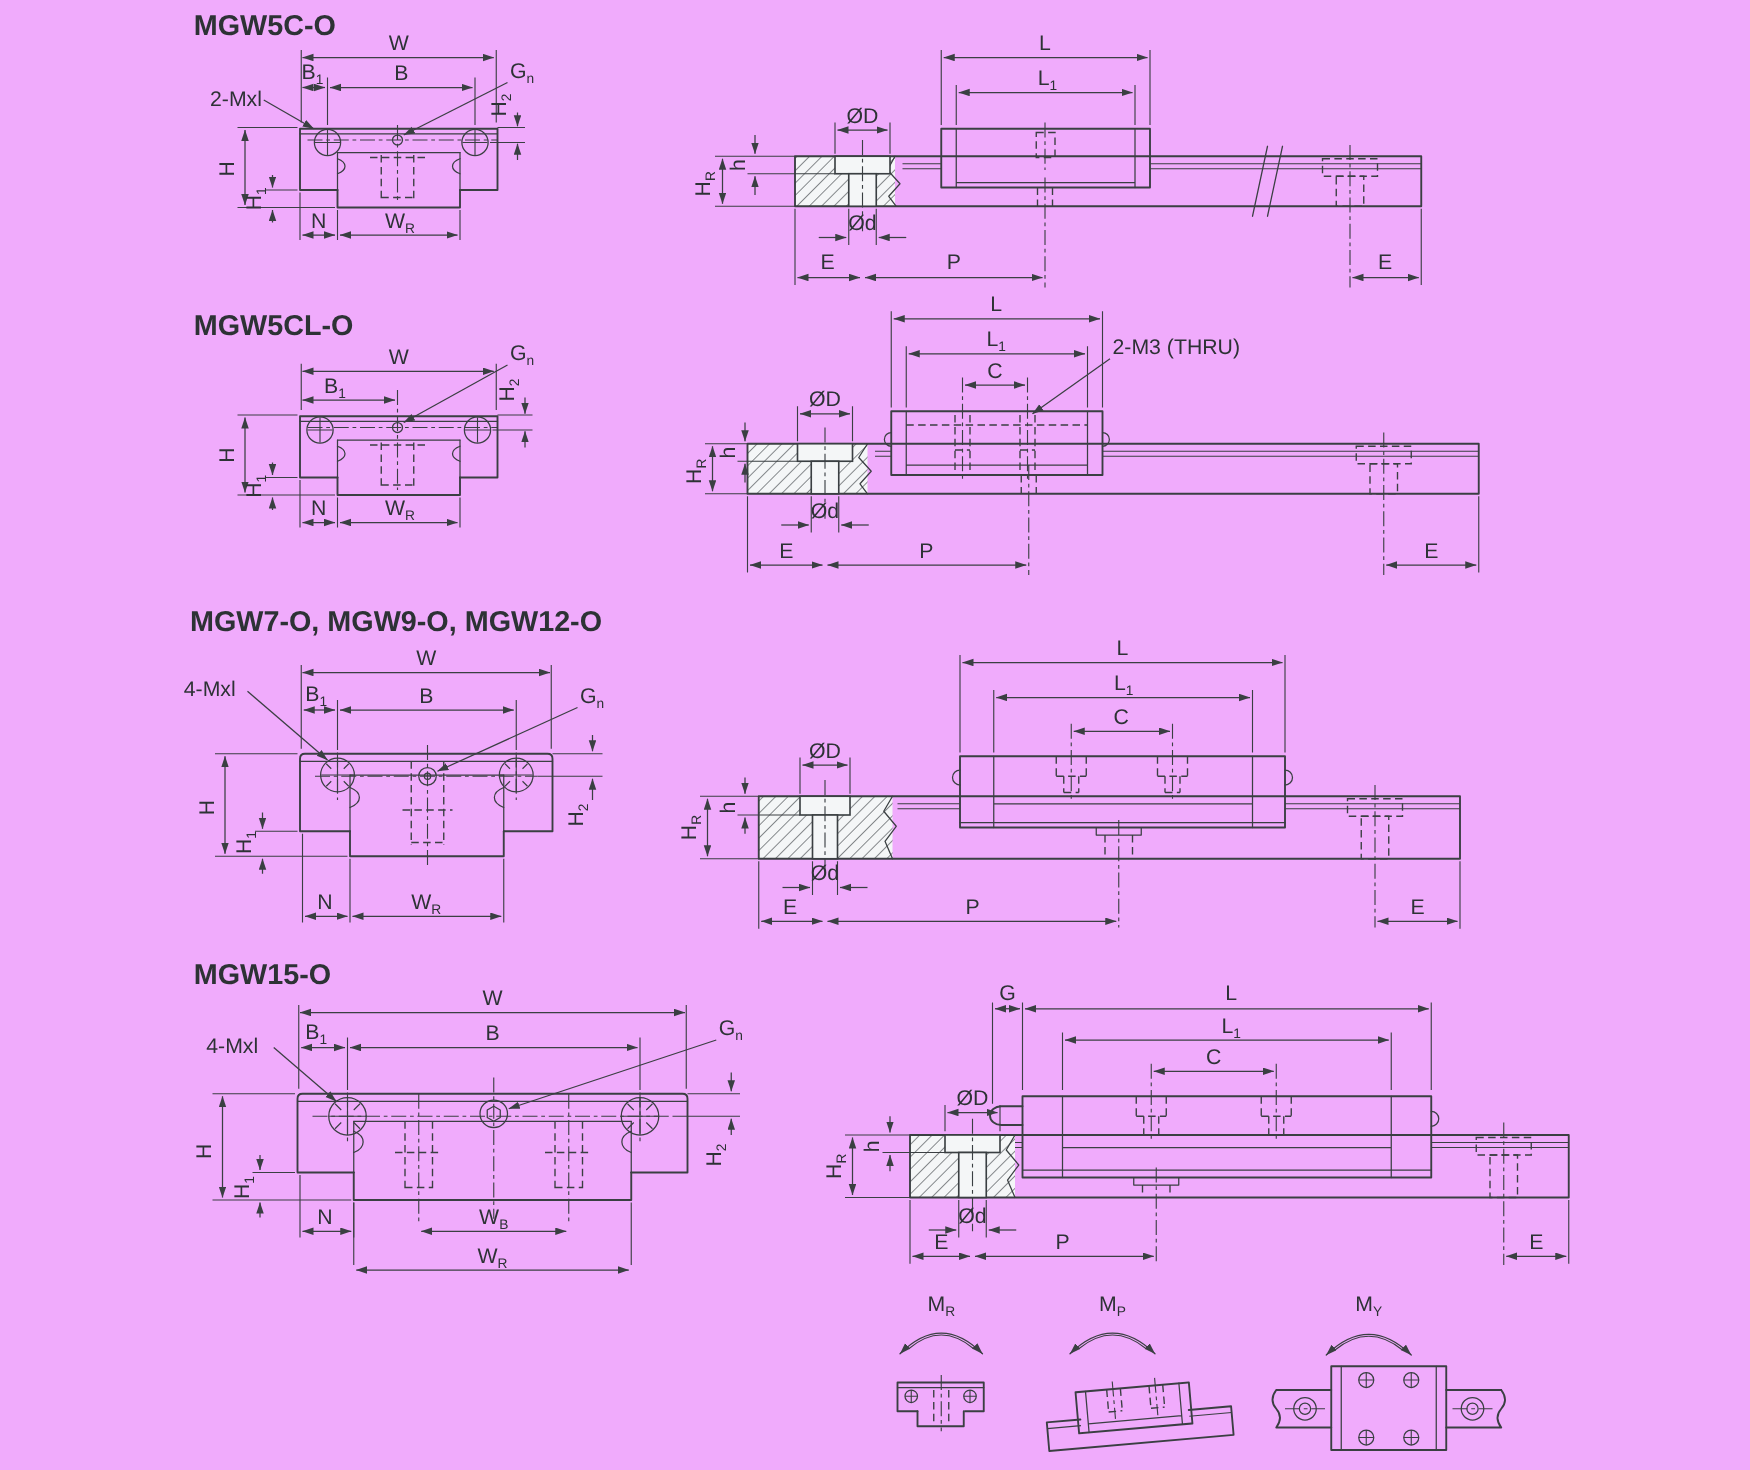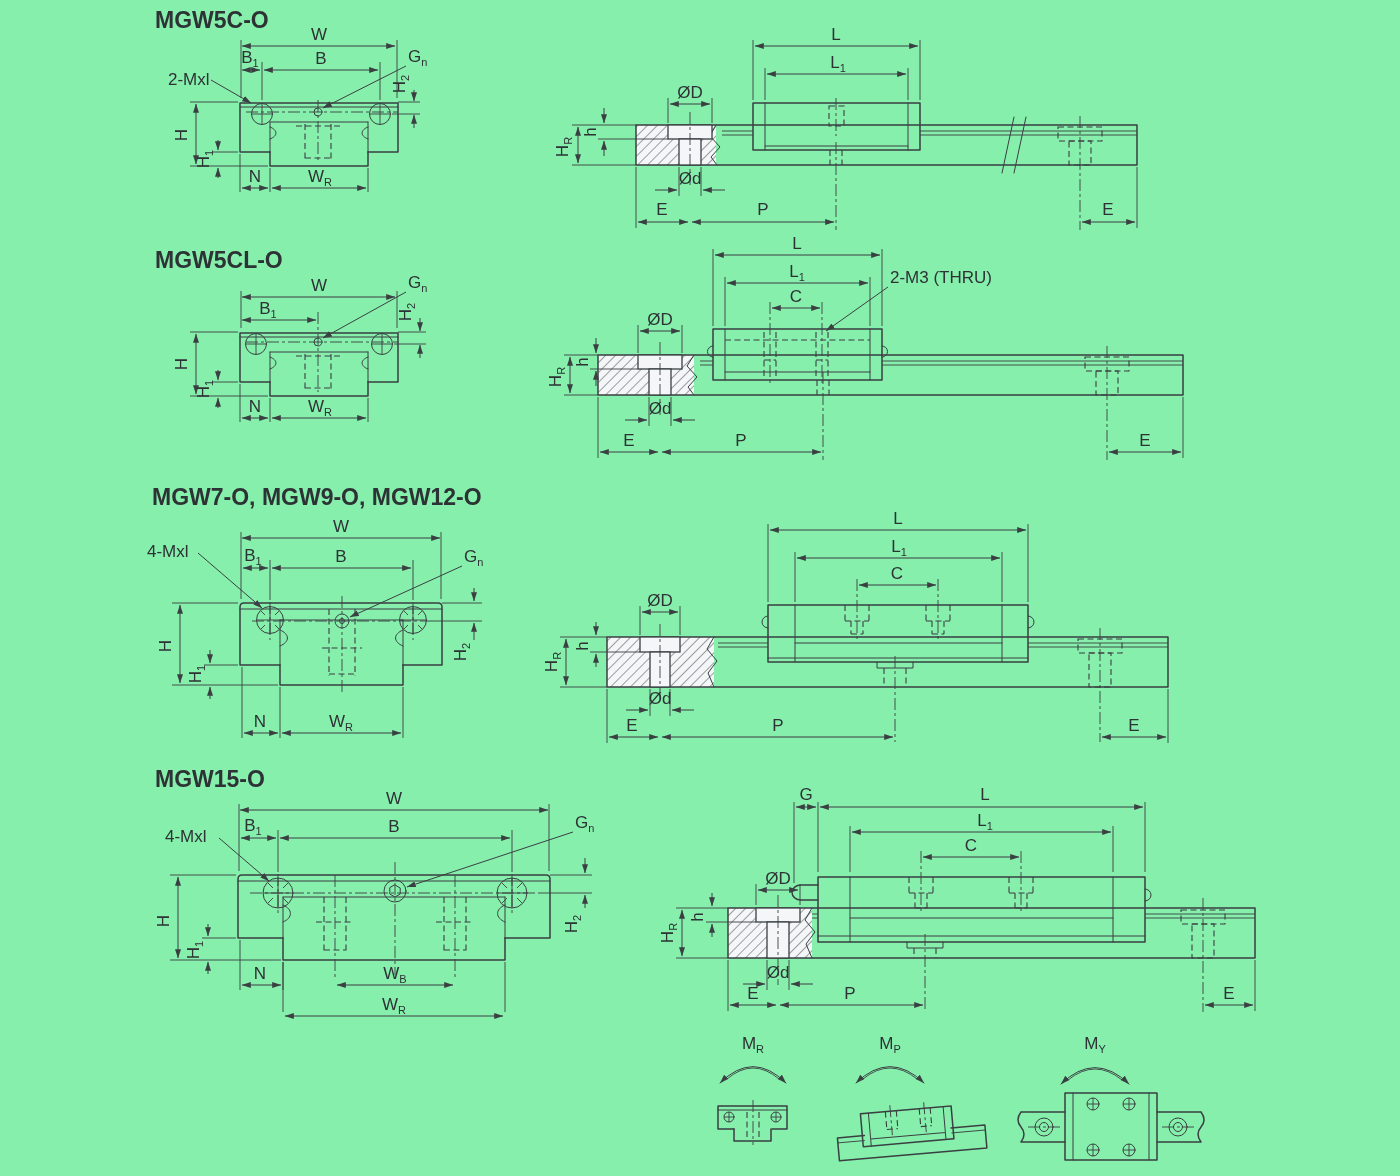--- a/index.html
+++ b/index.html
@@ -1,16 +1,16 @@
 <!DOCTYPE html>
 <html><head>
 <meta charset="utf-8">
 <style>
   html,body{margin:0;padding:0;background:#e8ebec;}
-  .canvas{position:relative;width:1400px;height:1176px;background:#86efac;overflow:hidden;
+  .canvas{position:relative;width:1400px;height:1176px;background:#f0abfc;overflow:hidden;
           font-family:"Liberation Sans",sans-serif;}
   svg{position:absolute;left:0;top:0;}
   .o  {fill:none;stroke:#3a3f42;stroke-width:1.5;stroke-linejoin:round;stroke-linecap:round;}
   .t  {fill:none;stroke:#3a3f42;stroke-width:1;stroke-linejoin:round;stroke-linecap:round;}
   .x  {fill:none;stroke:#3a3f42;stroke-width:.9;}
   .dsh{fill:none;stroke:#3a3f42;stroke-width:1.1;stroke-dasharray:6 3.5;}
   .dd {fill:none;stroke:#3a3f42;stroke-width:.9;stroke-dasharray:12 3 3 3;}
   .dm {fill:none;stroke:#3a3f42;stroke-width:1;}
   .w  {fill:#f4f6f7;stroke:#3a3f42;stroke-width:1.3;}
   .hx {fill:url(#ht);}

